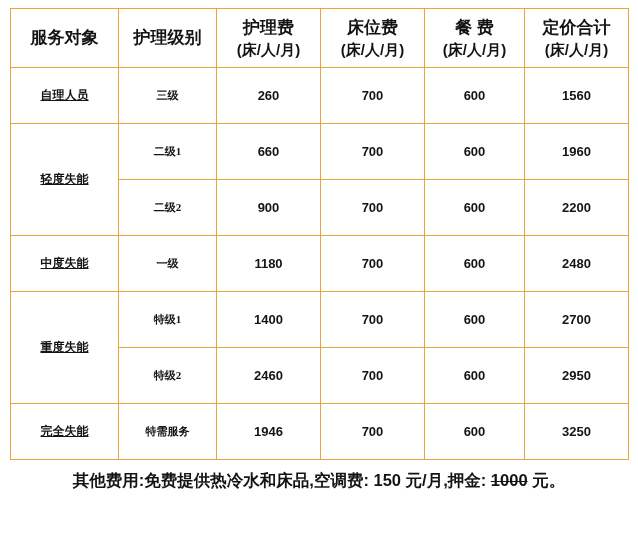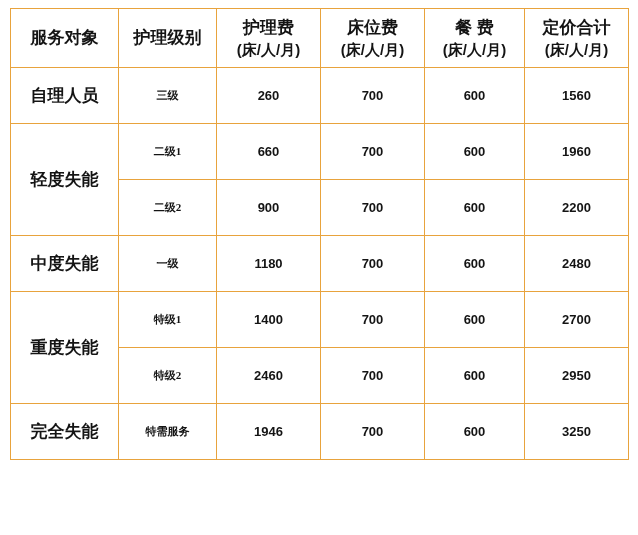--- a/index.html
+++ b/index.html
@@ -44,21 +44,22 @@
     display: block;
     font-size: 15px;
     font-weight: bold;
     margin-top: 3px;
   }
   tbody td {
     height: 55px;
     font-size: 18px;
   }
   tbody td.obj {
-    font-size: 17px;
+    font-size: 12px;
+    text-decoration: underline;
   }
   tbody td.level {
     font-size: 11px;
     font-family: Liberation Serif, serif;
   }
   tbody td.num {
     font-size: 13px;
     font-weight: bold;
   }
   .note {
@@ -178,14 +179,15 @@
         <td class="level">特需服务</td>
         <td class="num">1946</td>
         <td class="num">700</td>
         <td class="num">600</td>
         <td class="num">3250</td>
       </tr>
 
     </tbody>
   </table>
 
+  <div class="note"><span>其他费用:免费提供热冷水和床品,空调费: 150 元/月,押金: </span><span class="strike">1000</span><span> 元。</span></div>
 
 </div>
 
 </body></html>

